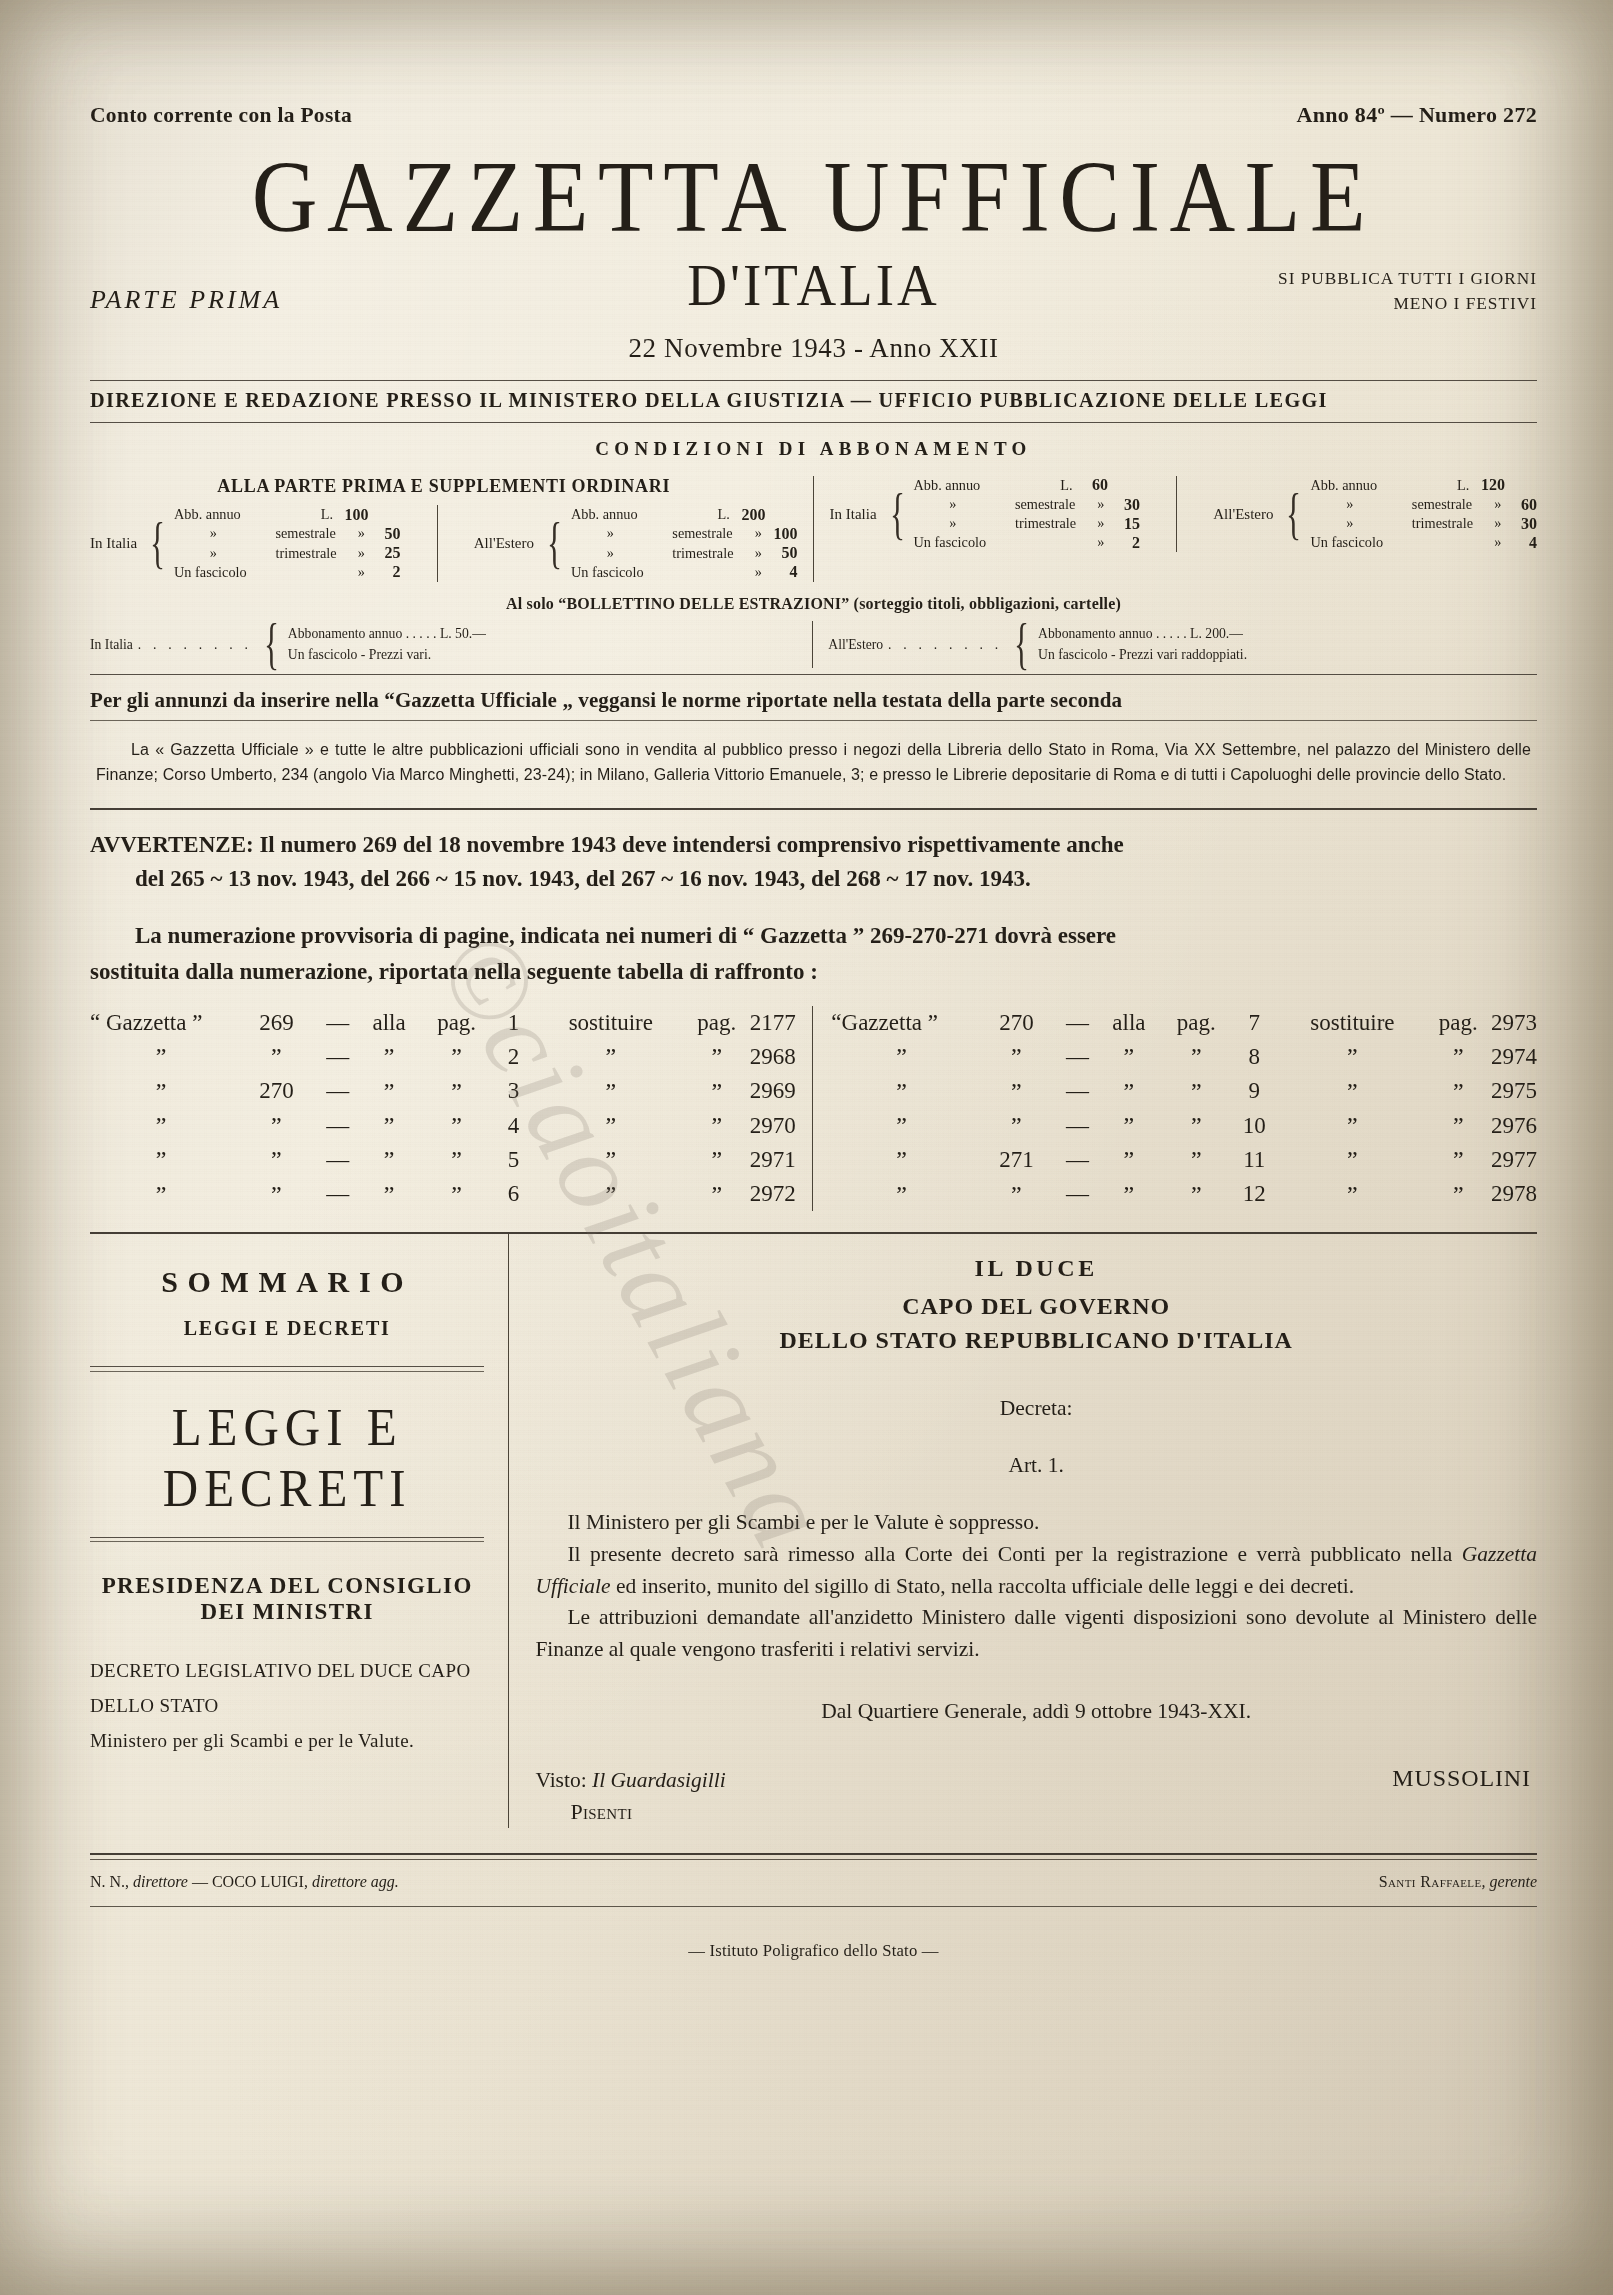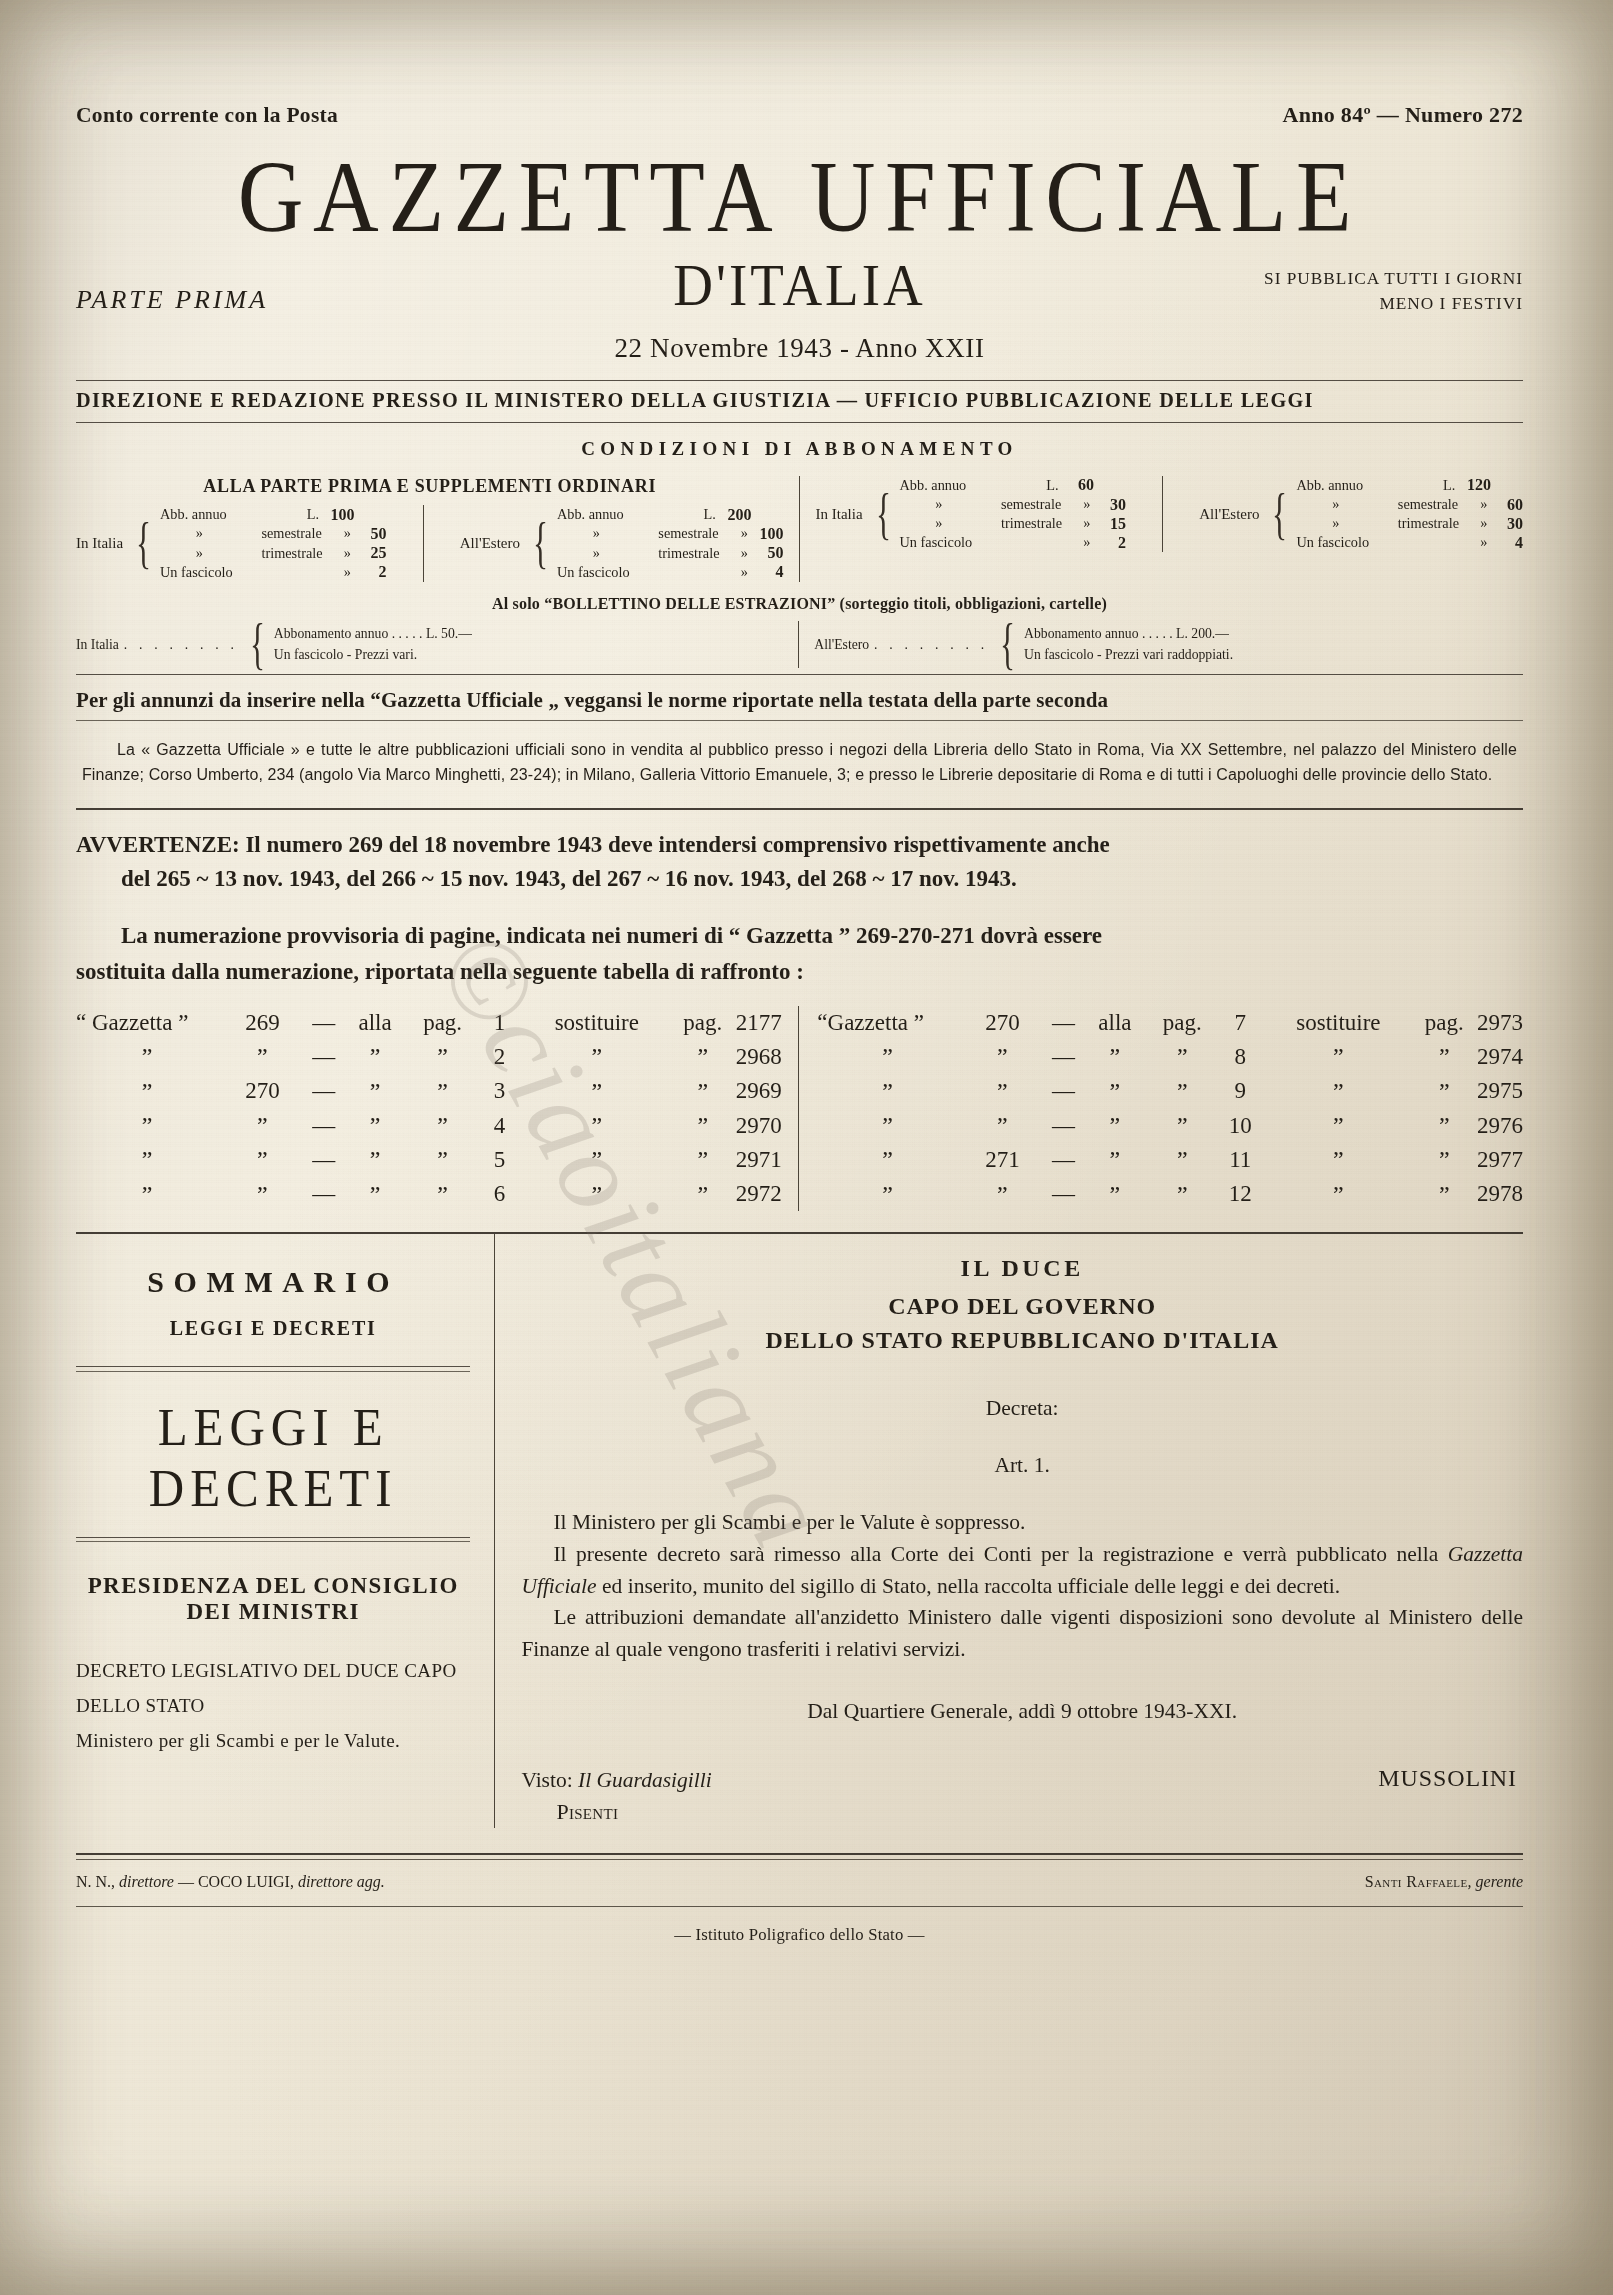--- a/index.html
+++ b/index.html
@@ -33,21 +33,21 @@
   #vig{
     position:absolute;left:0;top:0;right:0;bottom:0;pointer-events:none;
     box-shadow:
       inset 0 0 90px rgba(120,105,78,.30),
       inset -54px 0 108px rgba(110,96,70,.30),
       inset 0 -42px 102px rgba(110,96,70,.26),
       inset 42px 0 90px rgba(140,126,100,.16);
   }
   #content{
     position:absolute;
-    left:76px;top:102px;width:1447px;
+    left:90px;top:102px;width:1447px;
     z-index:3;
   }
   .row{display:flex;align-items:baseline;}
   .sp{flex:1 1 auto;}
 
   
   .toprow{font-size:21.5px;font-weight:bold;letter-spacing:0.3px;margin-bottom:18px;}
   .toprow .left{font-family:"Liberation Serif",serif;}
   .toprow .right{font-size:22px;}
 
@@ -220,21 +220,21 @@
   .visto .pis{display:block;padding-left:35px;font-variant:small-caps;font-size:22px;letter-spacing:0.3px;}
   .muss{font-size:24px;letter-spacing:0.9px;padding-right:6px;}
 
   
   .rule6{border-top:2.4px solid #322b23;margin:25px 0 3.6px 0;opacity:.9;}
   .rule6b{border-top:1.8px solid #443d32;opacity:.85;}
   .foot{display:flex;justify-content:space-between;align-items:baseline;font-size:16px;margin-top:13px;}
   .foot i{font-style:italic;}
   .foot .sc{font-variant:small-caps;letter-spacing:0.4px;}
   .rule7{border-top:1.8px solid #443d32;margin:15.5px 0 0 0;opacity:.85;}
-  .istituto{text-align:center;font-size:16.7px;margin-top:18px;letter-spacing:0.2px;}
+  .istituto{text-align:center;font-size:16.7px;margin-top:34px;letter-spacing:0.2px;}
 
   
   #wm{
     position:absolute;left:526px;top:909px;
     font-size:114px;color:rgba(118,112,100,.20);
     font-family:"Liberation Serif",serif;
     transform:rotate(61deg);transform-origin:left top;
     letter-spacing:3.6px;pointer-events:none;z-index:4;white-space:nowrap;
     font-style:italic;
   }

